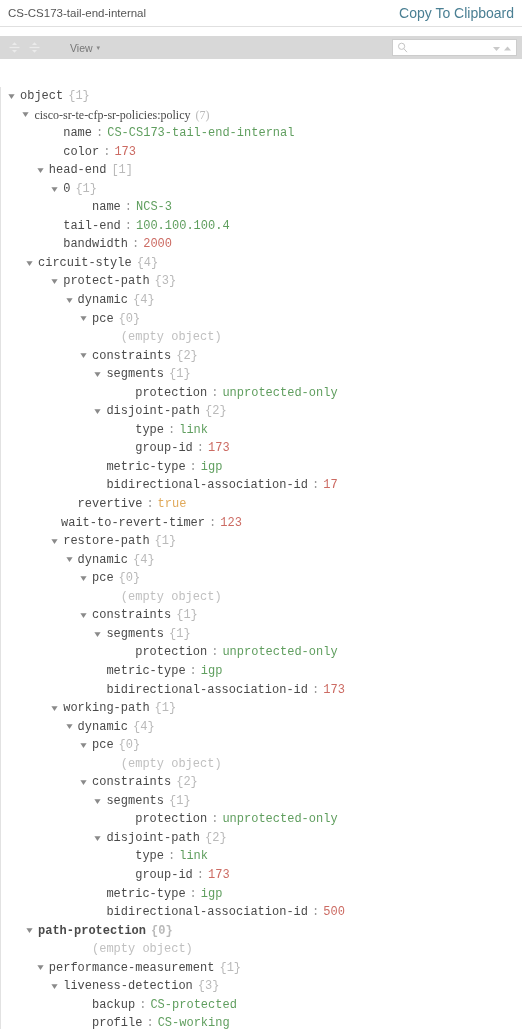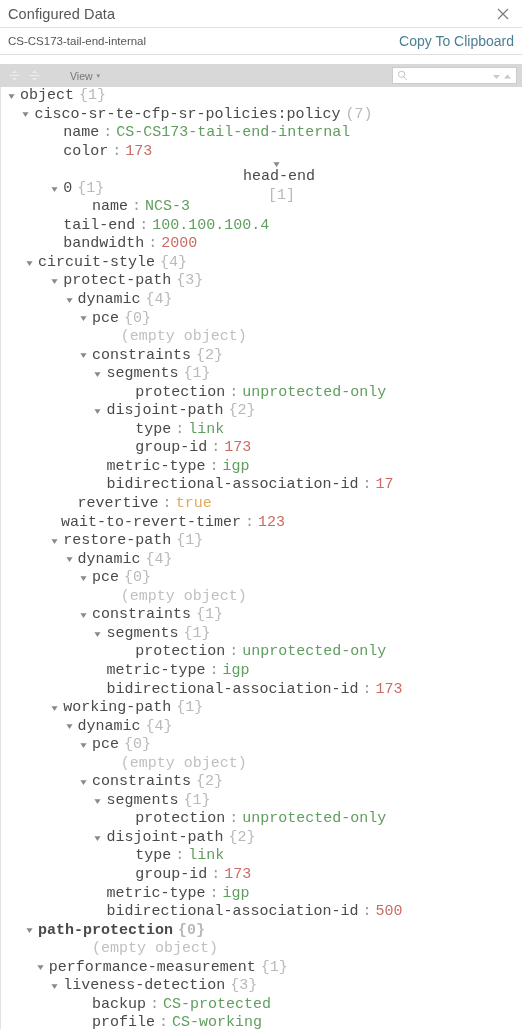--- a/index.html
+++ b/index.html
@@ -153,21 +153,21 @@
     border-left: 1px solid #e2e2e2;
     background: #ffffff;
     overflow: hidden;
     box-sizing: border-box;
   }
   .row {
     height: 18.55px;
     display: flex;
     align-items: center;
     font-family: "Liberation Mono", monospace;
-    font-size: 15px;
+    font-size: 12px;
     white-space: nowrap;
     line-height: 18.55px;
   }
   .arrow {
     width: 9px;
     min-width: 9px;
     height: 18px;
     display: inline-flex;
     align-items: center;
     justify-content: center;
@@ -194,28 +194,20 @@
   .v-string { color: #5f9e5e; }
   .v-number { color: #cc6b63; }
   .v-bool   { color: #e0a95a; text-align: center; }
   .v-empty  { color: #c0c0c0; }
 </style>
 </head>
 <body>
 
 <div class="panel">
 
-  <div class="titlebar">
-    <span class="title-text">Configured Data</span>
-    <span class="close-btn">
-      <svg width="12" height="12" viewBox="0 0 12 12" aria-hidden="true">
-        <path d="M1 1 L11 11 M11 1 L1 11" stroke="#777" stroke-width="1.1" fill="none"></path>
-      </svg>
-    </span>
-  </div>
 
   <div class="subheader">
     <span class="policy-name">CS-CS173-tail-end-internal</span>
     <span class="copy-link">Copy To Clipboard</span>
   </div>
 
   <div class="gap-strip"></div>
 
   <div class="toolbar">
     <span class="tb-icon">
@@ -263,42 +255,42 @@
   <div class="tree" id="tree-body">
       <div class="row" style="padding-left: 6px;">
         <span class="arrow">
           <svg width="7" height="7" viewBox="0 0 7 7">
             <path d="M0.4 1.3 L6.6 1.3 L3.5 5.9 Z" fill="#8a8a8a"></path>
           </svg>
         </span>
         <span class="key">object</span>
         <span class="count">{1}</span>
       </div>
-      <div class="row" style="padding-left: 20.4px;">
+      <div class="row" style="padding-left: 20.4px; font-family: Liberation Serif, serif;">
         <span class="arrow">
           <svg width="7" height="7" viewBox="0 0 7 7">
             <path d="M0.4 1.3 L6.6 1.3 L3.5 5.9 Z" fill="#8a8a8a"></path>
           </svg>
         </span>
         <span class="key">cisco-sr-te-cfp-sr-policies:policy</span>
         <span class="count">(7)</span>
       </div>
       <div class="row" style="padding-left: 49.2px;">
         <span class="no-arrow"></span>
         <span class="key">name</span>
         <span class="colon">:</span>
         <span class="v-string">CS-CS173-tail-end-internal</span>
       </div>
       <div class="row" style="padding-left: 49.2px;">
         <span class="no-arrow"></span>
         <span class="key">color</span>
         <span class="colon">:</span>
         <span class="v-number">173</span>
       </div>
-      <div class="row" style="padding-left: 34.8px; flex-direction: column;">
+      <div class="row" style="padding-left: 34.8px;">
         <span class="arrow">
           <svg width="7" height="7" viewBox="0 0 7 7">
             <path d="M0.4 1.3 L6.6 1.3 L3.5 5.9 Z" fill="#8a8a8a"></path>
           </svg>
         </span>
         <span class="key">head-end</span>
         <span class="count">[1]</span>
       </div>
       <div class="row" style="padding-left: 49.2px;">
         <span class="arrow">

